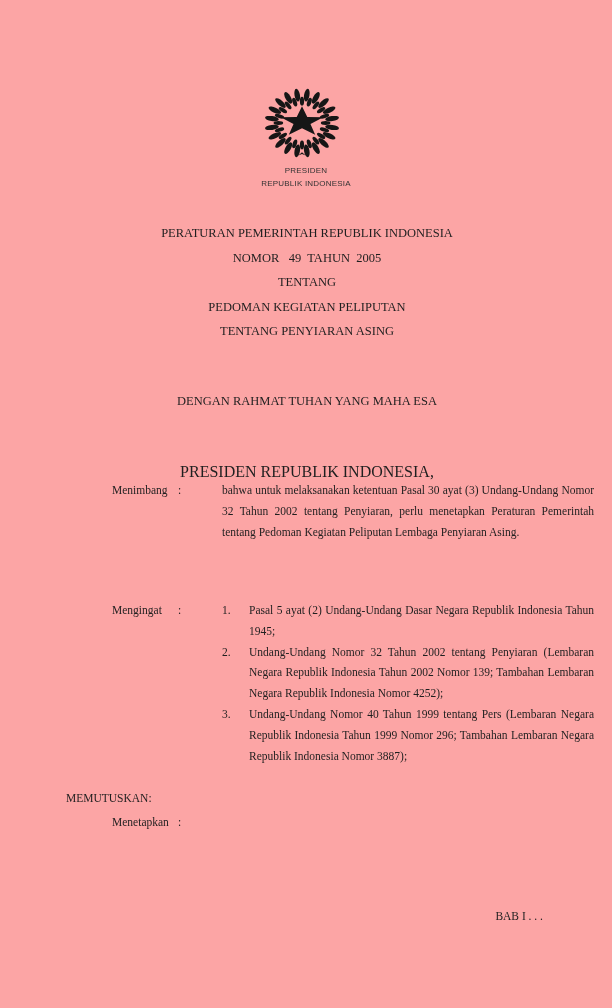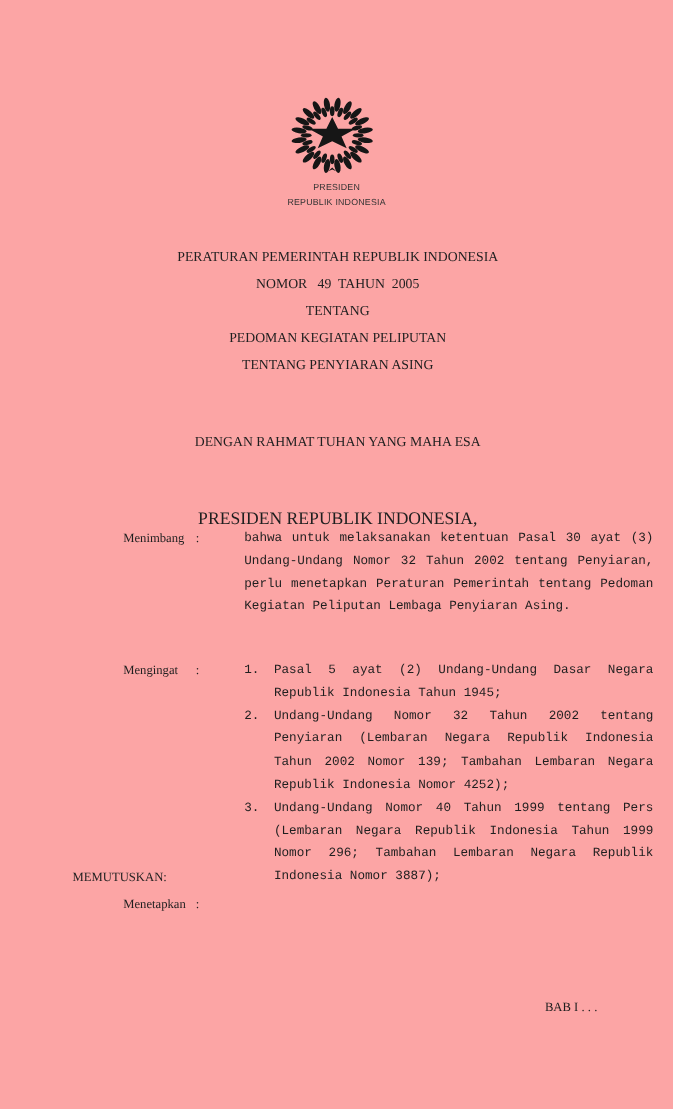--- a/index.html
+++ b/index.html
@@ -75,21 +75,21 @@
     grid-template-columns: 66px 44px 372px;
     font-size: 11.5px;
     line-height: 20.8px;
     margin-left: 46px;
   }
   .sec-menimbang { top: 480px; }
   .sec-mengingat { top: 600px; }
   .sec-menetapkan { top: 812px; }
   .clause-label { text-align: left; }
   .clause-colon { text-align: left; }
-  .clause-body { text-align: justify; font-family: Liberation Mono, monospace; }
+  .clause-body { text-align: justify; }
   
   .list-item {
     display: grid;
     grid-template-columns: 27px 345px;
   }
   .list-item .num { text-align: left; }
   .list-item .itext { text-align: justify; }
   
   .decision-heading {
     position: absolute;

